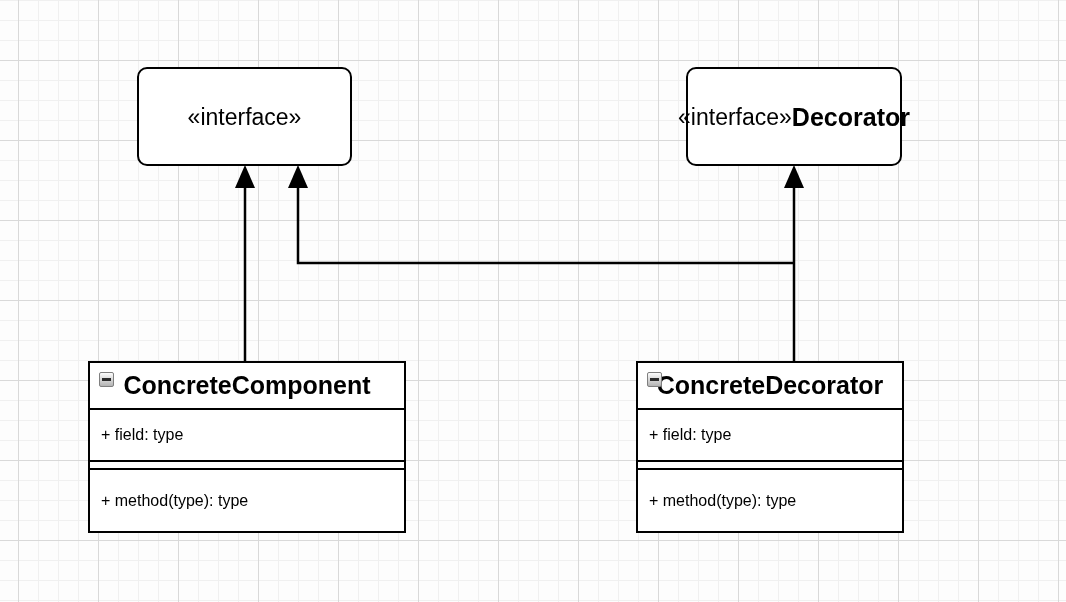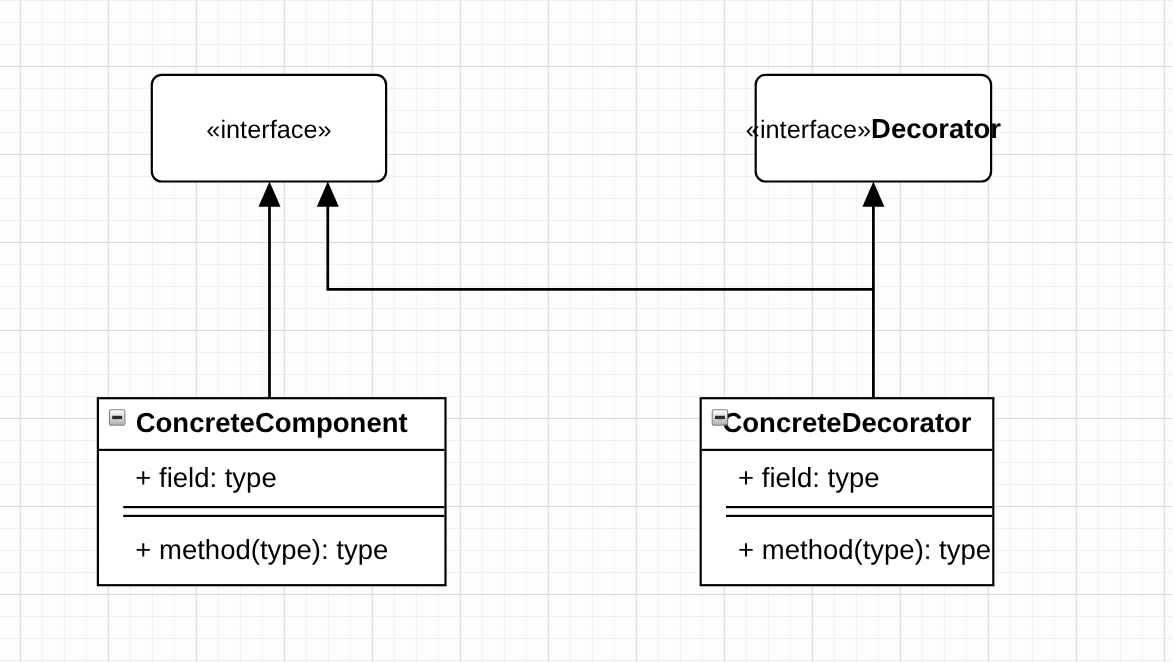--- a/index.html
+++ b/index.html
@@ -76,22 +76,21 @@
     justify-content: center;
   }
   .collapse-icon .minus-bar {
     width: 9px; height: 2.6px;
     background: #2a2a2a;
   }
   .k-row {
     display: flex;
     align-items: center;
     padding-left: 11px;
-    font-size: 25px;
-    margin-left: 22px;
+    font-size: 16px;
   }
   .k-row.field  { height: 52px; border-bottom: 2.7px solid #000; }
   .k-gap        { height: 6px; }
   .k-row.method { flex: 1; border-top: 2.7px solid #000; }
 
   .watermark {
     position: absolute;
     right: 19px;
     bottom: 17px;
     font-size: 18px;

